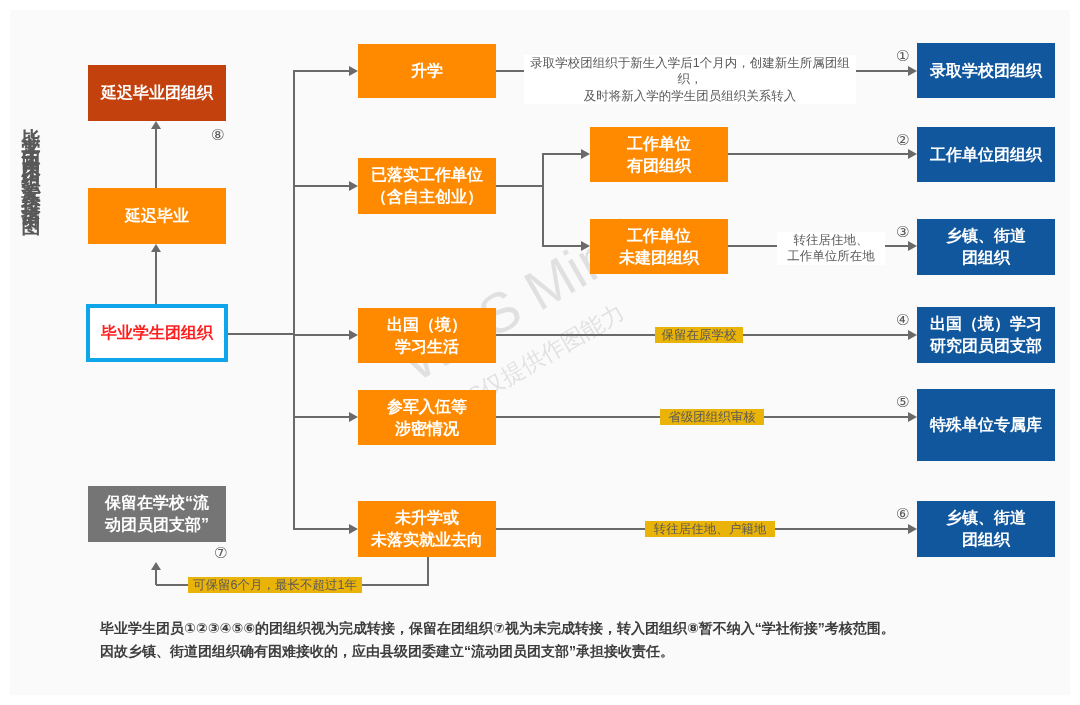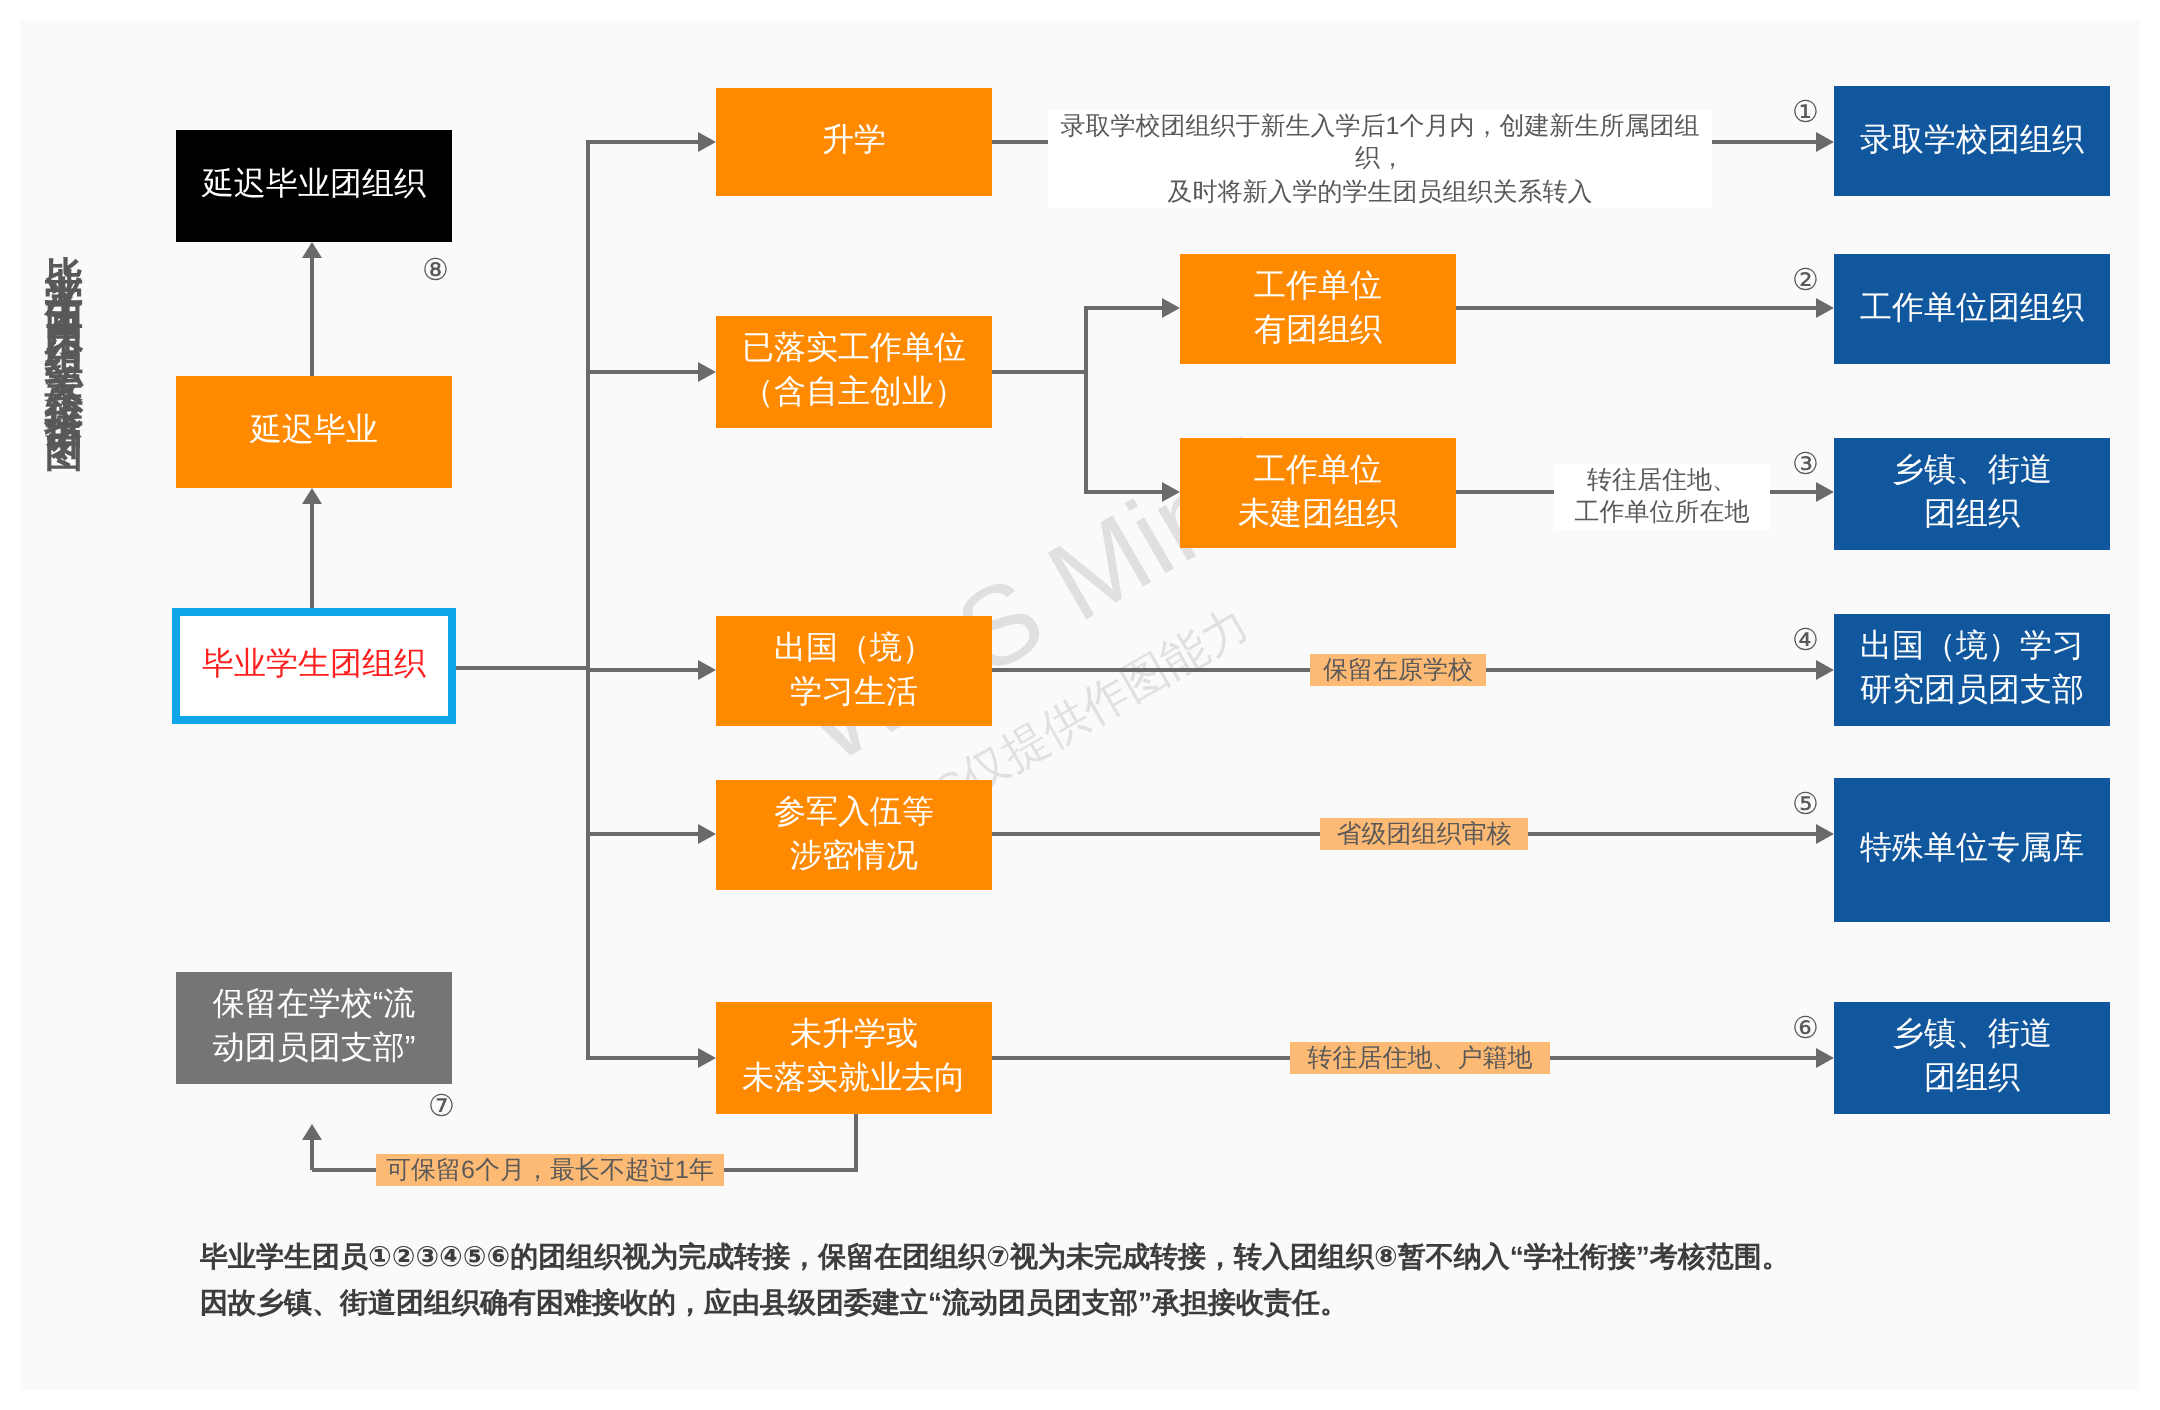--- a/index.html
+++ b/index.html
@@ -3,37 +3,37 @@
 <meta charset="utf-8">
 <style>
   html,body{margin:0;padding:0;background:#ffffff;}
   body{font-family:"Liberation Sans","DejaVu Sans",sans-serif;}
   .canvas{position:relative;width:1080px;height:705px;background:#fafafa;overflow:hidden;
           box-shadow:inset 0 0 0 10px #ffffff;}
   .vtitle{position:absolute;left:18px;top:112px;height:430px;
           writing-mode:vertical-lr;text-orientation:upright;
           font-size:19px;font-weight:bold;color:#595959;letter-spacing:6px;}
   .box{position:absolute;display:flex;align-items:center;justify-content:center;
-       text-align:center;font-weight:normal;font-size:16px;color:#fff;
+       text-align:center;font-weight:bold;font-size:16px;color:#fff;
        white-space:pre-line;line-height:1.35;box-sizing:border-box;z-index:3;}
   .orange{background:#FF8A00;}
-  .green{background:#000000;}
+  .green{background:#c2410c;}
   .blue{background:#11579E;}
   .grayb{background:#757575;}
   .redoutline{background:#ffffff;border:4px solid #0ea5e9;color:#FF1F1F;}
   .hl{position:absolute;height:2px;background:#6A6A6A;z-index:2;}
   .vl{position:absolute;width:2px;background:#6A6A6A;z-index:2;}
   .ar{position:absolute;width:0;height:0;z-index:2;
       border-top:5px solid transparent;border-bottom:5px solid transparent;
       border-left:9px solid #6A6A6A;}
   .au{position:absolute;width:0;height:0;z-index:2;
       border-left:5px solid transparent;border-right:5px solid transparent;
       border-bottom:8px solid #6A6A6A;}
   .anno{position:absolute;font-size:12.5px;color:#595959;text-align:center;
-        white-space:pre-line;line-height:1.3;background:#fdba74;z-index:4;padding:0 2px;}
+        white-space:pre-line;line-height:1.3;background:#eab308;z-index:4;padding:0 2px;}
   .anno.wbg{background:#ffffff;}
   .badge{position:absolute;font-size:15px;color:#595959;z-index:4;}
   .footnote{position:absolute;left:100px;top:617px;width:880px;
             font-size:14px;font-weight:bold;color:#3d3d3d;
             white-space:pre-line;line-height:1.65;z-index:3;}
   .wm1{position:absolute;left:340px;top:268px;width:360px;text-align:center;
        font-size:56px;color:rgba(0,0,0,0.10);transform:rotate(-30deg);z-index:1;}
   .wm2{position:absolute;left:400px;top:348px;width:260px;text-align:center;
        font-size:23px;color:rgba(0,0,0,0.10);transform:rotate(-30deg);z-index:1;}
 </style>

